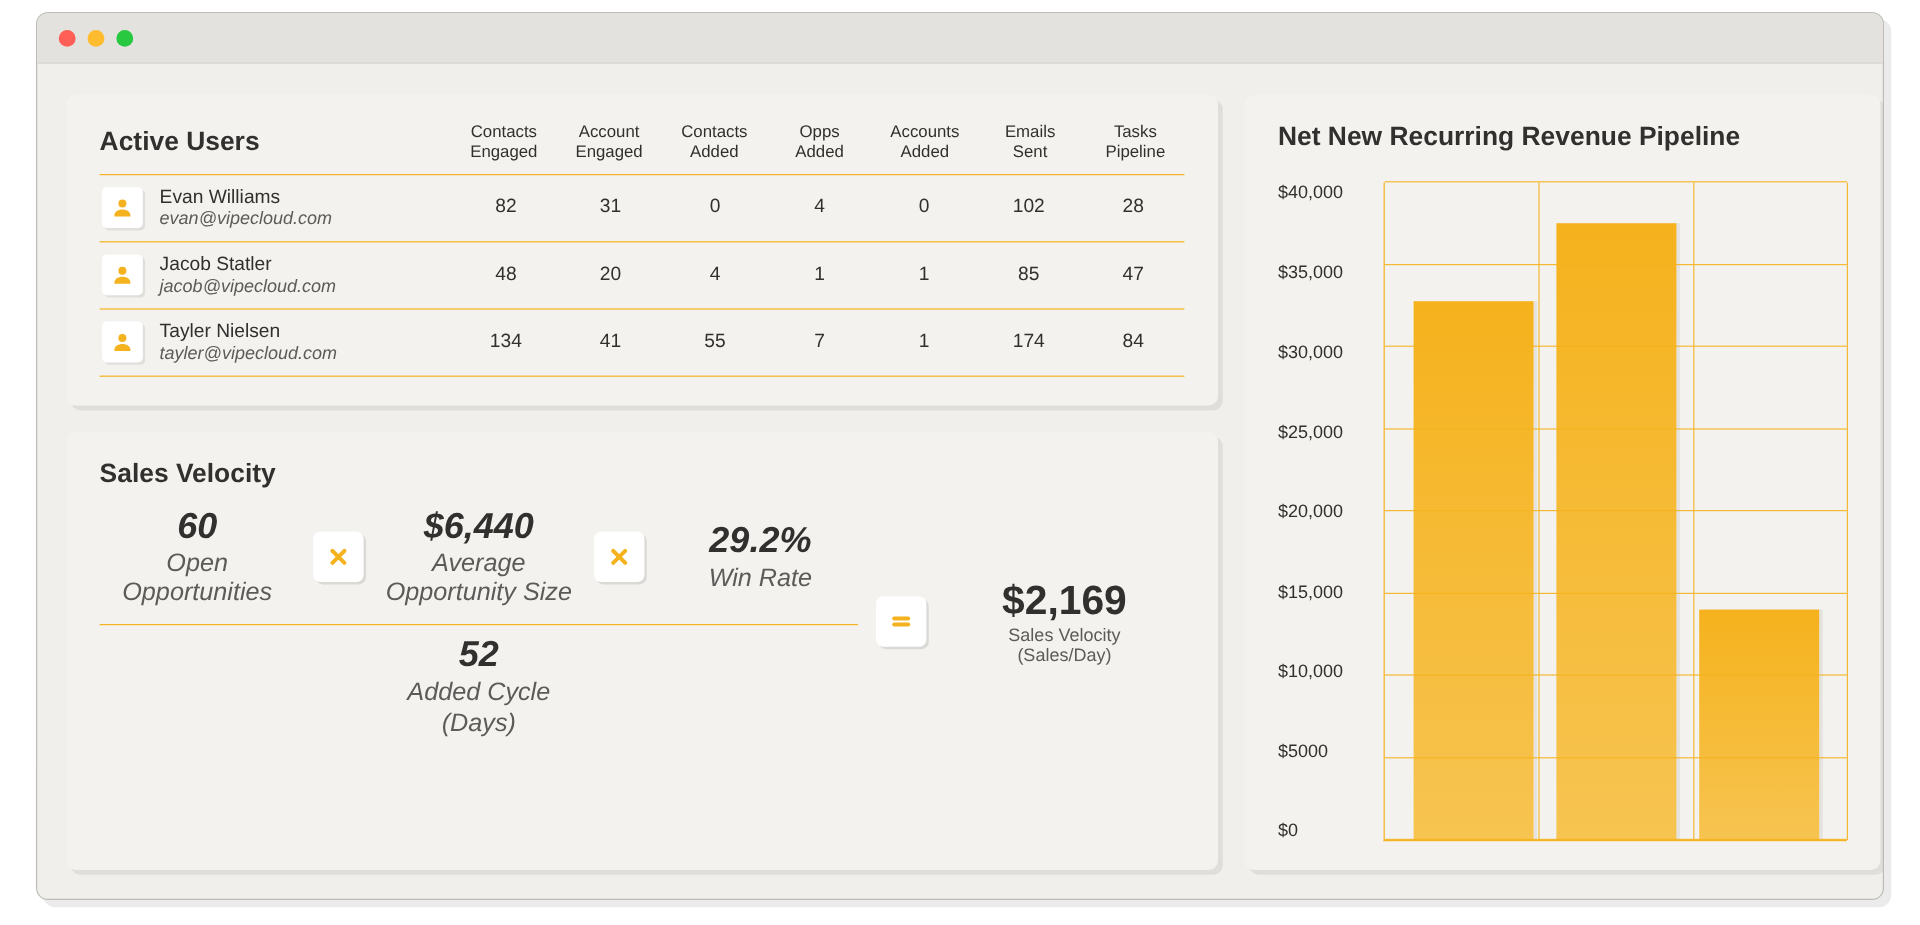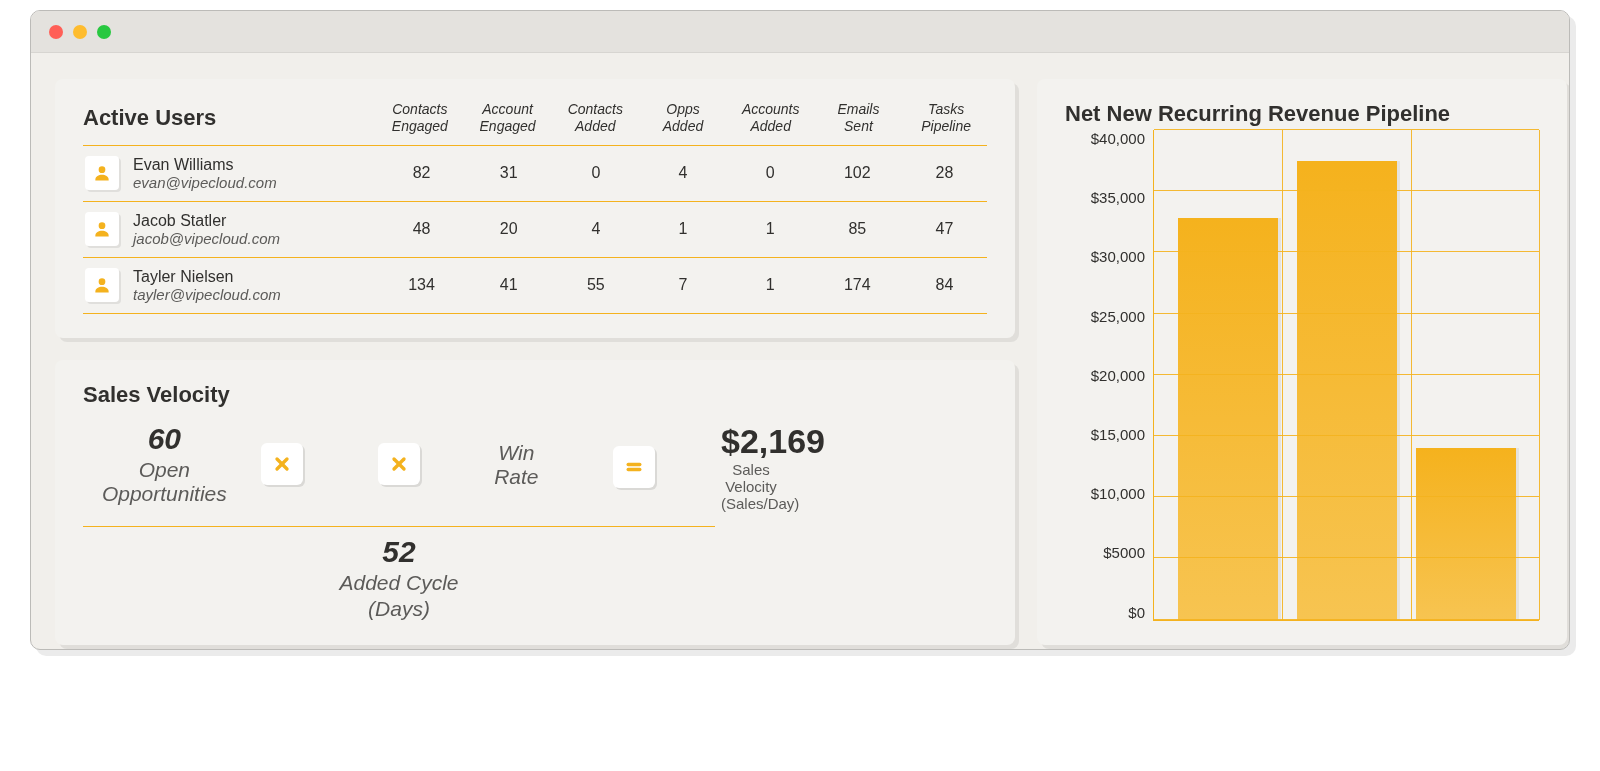--- a/index.html
+++ b/index.html
@@ -18,21 +18,21 @@
     font-family: "Helvetica Neue", Arial, sans-serif;
     background: var(--bg);
     color: var(--text);
     width: 1600px;
     height: 771px;
     position: relative;
   }
   .window {
     position: absolute;
     left: 30px; top: 10px;
-    width: 1540px; height: 640px;
+    width: 1540px; height: 740px;
     border: 1px solid #bcbbb8;
     border-radius: 10px;
     overflow: hidden;
     box-shadow: 6px 6px 0 rgba(0,0,0,0.08);
     background: #f1efeb;
   }
   .titlebar {
     height: 42px;
     background: #e4e2de;
     border-bottom: 1px solid #d7d5d1;
@@ -74,21 +74,20 @@
     align-items:center;
     column-gap: 6px;
   }
   .au-head { padding: 0 0 10px 0; }
   .au-head .colhead {
     font-size: 14px;
     text-align:center;
     line-height:1.2;
     color: var(--text);
     white-space: pre-line;
-    font-style: italic;
   }
   .au-head .titlecell { font-size:22px; font-weight:700; text-align:left;}
   .au-rule { border:none; border-top:1.5px solid var(--accent); margin:0; }
   .au-row {
     padding: 10px 2px;
     border-bottom:1.5px solid var(--accent);
   }
   .usercell { display:flex; align-items:center; gap:14px; }
   .avatar {
      width:34px; height:34px; border-radius:4px;
@@ -126,28 +125,27 @@
   }
   .sales-cycle { grid-column:1 / span 5; text-align:center; }
   .result { text-align:center; }
   .result .big { font-size:34px; font-weight:700; }
   .result .lbl { font-size:15px; color:var(--muted);}
   .eq-wrap { grid-row: span 3; align-self:center;}
   .res-wrap { grid-row: span 3; align-self:center;}
 
   
   .chart-card { height:100%; display:flex; flex-direction:column; }
-  .chart-card h2 { font-size:22px; margin-bottom: 3px;}
+  .chart-card h2 { font-size:22px; margin-bottom: 25px;}
   .chart-area {
     flex:1; position:relative;
     display:flex;
   }
   .ylabels {
     display:flex; flex-direction:column; justify-content:space-between;
-    align-items:flex-end;
     width: 80px;
     font-size:15px;
     padding-bottom: 0;
   }
   .plot {
     flex:1; position:relative;
     border-left:1px solid var(--accent);
     border-bottom:1px solid var(--accent);
     margin-left: 8px;
   }
@@ -270,29 +268,34 @@
             <div class="lbl">Open Opportunities</div>
           </div>
           <div>
               <div class="opbox">
             <svg viewBox="0 0 24 24" stroke="#f4b21e" stroke-width="4" stroke-linecap="round">
                   <line x1="6" y1="6" x2="18" y2="18"></line>
                   <line x1="18" y1="6" x2="6" y2="18"></line>
                 </svg>
           </div>
             </div>
+          <div class="metric">
+            <div class="big">$6,440</div>
+            <div class="lbl">Average Opportunity Size</div>
+          </div>
           <div>
               <div class="opbox">
             <svg viewBox="0 0 24 24" stroke="#f4b21e" stroke-width="4" stroke-linecap="round">
                   <line x1="6" y1="6" x2="18" y2="18"></line>
                   <line x1="18" y1="6" x2="6" y2="18"></line>
                 </svg>
           </div>
             </div>
           <div class="metric">
+            <div class="big">29.2%</div>
             <div class="lbl">Win Rate</div>
           </div>
           <div class="eq-wrap">
               <div class="opbox">
             <svg viewBox="0 0 24 24" stroke="#f4b21e" stroke-width="4" stroke-linecap="round">
                   <line x1="5" y1="9" x2="19" y2="9"></line>
                   <line x1="5" y1="15" x2="19" y2="15"></line>
                 </svg>
           </div>
             </div>

